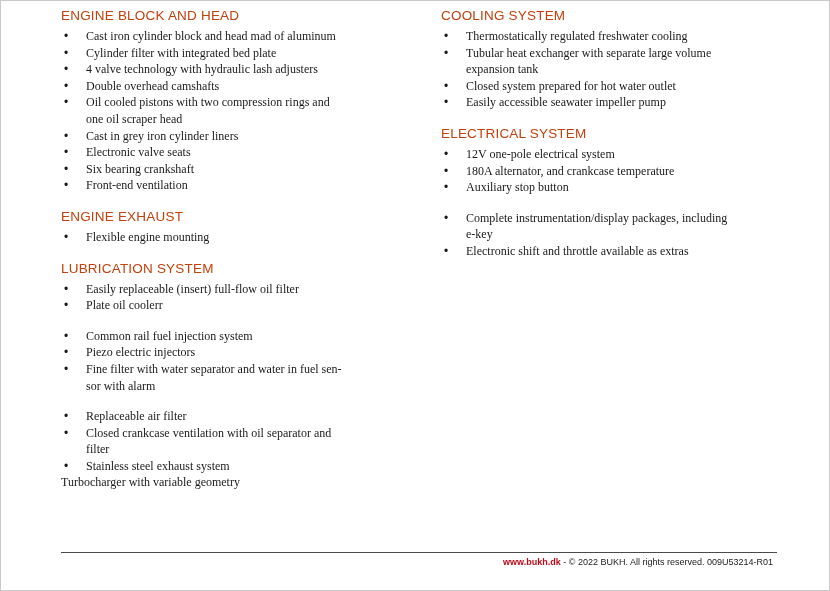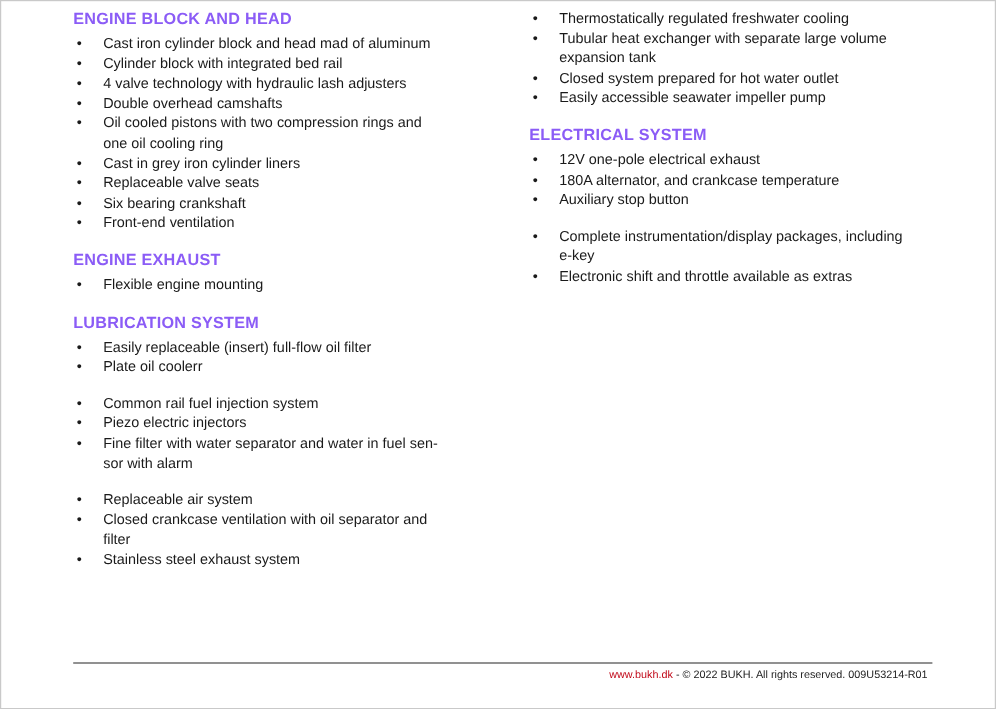--- a/index.html
+++ b/index.html
@@ -18,43 +18,43 @@
 
   .col { position: absolute; top: 6px; }
   .col-left  { left: 60px;  width: 355px; }
   .col-right { left: 440px; width: 360px; }
 
   .spec-section { margin: 0 0 14px 0; }
 
   .spec-heading {
     margin: 0 0 3px 0;
     font-size: 13.5px;
-    font-weight: bold;
+    font-weight: normal;
     line-height: 18px;
     letter-spacing: 0.2px;
-    color: #8b5cf6;
+    color: #c2410c;
   }
 
   .spec-item {
     display: flex;
     align-items: flex-start;
     font-size: 12px;
     line-height: 16.6px;
     color: #1a1a1a;
   }
 
   .bullet {
     flex: 0 0 25px;
     width: 25px;
     box-sizing: border-box;
     padding-left: 3px;
     font-size: 12px;
   }
 
-  .item-text { white-space: pre-wrap; flex: 1; }
+  .item-text { white-space: pre-wrap; flex: 1; font-family: Liberation Serif, serif; }
 
   .footer-line {
     position: absolute;
     left: 60px;
     width: 716px;
     top: 551px;
     height: 1px;
     background: #4a4a4a;
   }
 
@@ -63,60 +63,60 @@
     right: 56px;
     top: 555px;
     font-size: 9px;
     line-height: 12px;
     color: #222222;
     white-space: nowrap;
   }
 
   .footer-link {
     color: #c10a1a;
-    font-weight: normal;
+    font-weight: bold;
     text-decoration: none;
     cursor: pointer;
   }
 </style>
 </head>
 <body>
 
 <div class="page">
   <div class="col col-left">
       <section class="spec-section">
         <h2 class="spec-heading">ENGINE BLOCK AND HEAD</h2>
         <div class="spec-item">
           <span class="bullet">•</span>
           <span class="item-text">Cast iron cylinder block and head mad of aluminum</span>
         </div>
         <div class="spec-item">
           <span class="bullet">•</span>
-          <span class="item-text">Cylinder block with integrated bed rail</span>
+          <span class="item-text">Cylinder filter with integrated bed plate</span>
         </div>
         <div class="spec-item">
           <span class="bullet">•</span>
           <span class="item-text">4 valve technology with hydraulic lash adjusters</span>
         </div>
         <div class="spec-item">
           <span class="bullet">•</span>
           <span class="item-text">Double overhead camshafts</span>
         </div>
         <div class="spec-item">
           <span class="bullet">•</span>
           <span class="item-text">Oil cooled pistons with two compression rings and
-one oil cooling ring</span>
+one oil scraper head</span>
         </div>
         <div class="spec-item">
           <span class="bullet">•</span>
           <span class="item-text">Cast in grey iron cylinder liners</span>
         </div>
         <div class="spec-item">
           <span class="bullet">•</span>
-          <span class="item-text">Replaceable valve seats</span>
+          <span class="item-text">Electronic valve seats</span>
         </div>
         <div class="spec-item">
           <span class="bullet">•</span>
           <span class="item-text">Six bearing crankshaft</span>
         </div>
         <div class="spec-item">
           <span class="bullet">•</span>
           <span class="item-text">Front-end ventilation</span>
         </div>
       </section>
@@ -149,35 +149,39 @@
         </div>
         <div class="spec-item">
           <span class="bullet">•</span>
           <span class="item-text">Fine filter with water separator and water in fuel sen-
 sor with alarm</span>
         </div>
       </section>
       <section class="spec-section">
         <div class="spec-item">
           <span class="bullet">•</span>
-          <span class="item-text">Replaceable air system</span>
+          <span class="item-text">Replaceable air filter</span>
         </div>
         <div class="spec-item">
           <span class="bullet">•</span>
           <span class="item-text">Closed crankcase ventilation with oil separator and
 filter</span>
         </div>
         <div class="spec-item">
           <span class="bullet">•</span>
           <span class="item-text">Stainless steel exhaust system</span>
         </div>
+        <div class="spec-item no-bullet">
+          <span class="item-text">Turbocharger with variable geometry</span>
+        </div>
       </section>
     </div>
   <div class="col col-right">
       <section class="spec-section">
+        <h2 class="spec-heading">COOLING SYSTEM</h2>
         <div class="spec-item">
           <span class="bullet">•</span>
           <span class="item-text">Thermostatically regulated freshwater cooling</span>
         </div>
         <div class="spec-item">
           <span class="bullet">•</span>
           <span class="item-text">Tubular heat exchanger with separate large volume
 expansion tank</span>
         </div>
         <div class="spec-item">
@@ -186,21 +190,21 @@
         </div>
         <div class="spec-item">
           <span class="bullet">•</span>
           <span class="item-text">Easily accessible seawater impeller pump</span>
         </div>
       </section>
       <section class="spec-section">
         <h2 class="spec-heading">ELECTRICAL SYSTEM</h2>
         <div class="spec-item">
           <span class="bullet">•</span>
-          <span class="item-text">12V one-pole electrical exhaust</span>
+          <span class="item-text">12V one-pole electrical system</span>
         </div>
         <div class="spec-item">
           <span class="bullet">•</span>
           <span class="item-text">180A alternator, and crankcase temperature</span>
         </div>
         <div class="spec-item">
           <span class="bullet">•</span>
           <span class="item-text">Auxiliary stop button</span>
         </div>
       </section>

